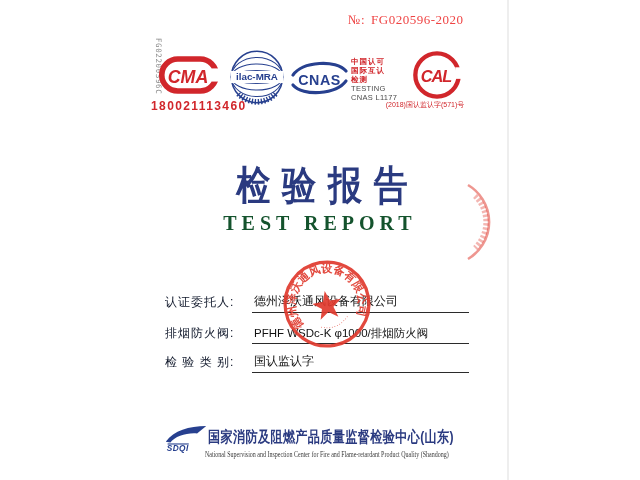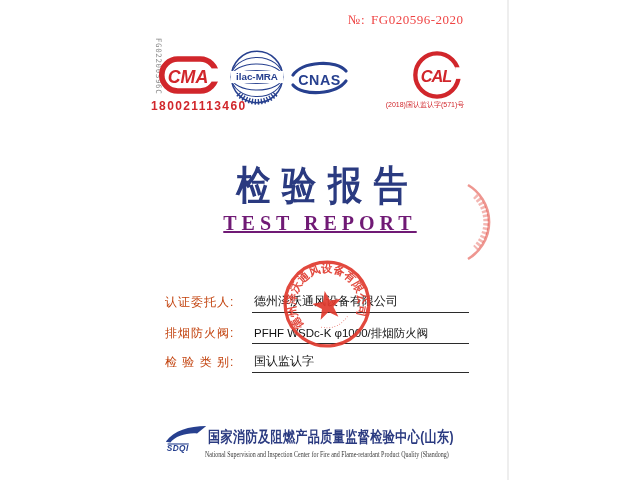--- a/index.html
+++ b/index.html
@@ -25,24 +25,24 @@
   .cnas-info .en{color:#4a4a4a;letter-spacing:.3px;}
   .cal{left:411px;top:49px;width:52px;height:52px;}
   .cal-caption{left:381px;top:100px;width:88px;text-align:center;font-size:7px;
         color:#d1262b;white-space:nowrap;}
   
   .title-cn{left:160px;top:158px;width:310px;text-align:center;font-size:40px;font-weight:bold;
         color:#2a3a80;letter-spacing:14px;padding-left:14px;transform:scaleX(.85);transform-origin:center top;
         white-space:nowrap;}
   .title-en{left:160px;top:212px;width:310px;text-align:center;
         font-family:"Liberation Serif","DejaVu Serif",serif;font-size:20px;font-weight:bold;
-        color:#701a75;letter-spacing:5px;padding-left:5px;white-space:nowrap;text-decoration:underline;}
+        color:#14532d;letter-spacing:5px;padding-left:5px;white-space:nowrap;}
   
   .field{left:165px;white-space:nowrap;}
-  .field .flabel{display:inline-block;width:87px;font-size:12px;color:#c2410c;letter-spacing:1px;
+  .field .flabel{display:inline-block;width:87px;font-size:12px;color:#0f172a;letter-spacing:1px;
         vertical-align:bottom;padding-bottom:2px;}
   .field .fvalue{display:inline-block;width:213px;font-size:12px;color:#111;
         border-bottom:1px solid #2b2b2b;padding:0 2px 2px 2px;vertical-align:bottom;}
   .f1{top:293px;} .f2{top:325px;} .f3{top:353px;}
   .f2 .fvalue{font-size:11.5px;}
   
   .stamp{left:281px;top:258px;width:92px;height:92px;opacity:.92;transform:rotate(-10deg);}
   .stamp-frag{left:464px;top:182px;width:38px;height:80px;}
   
   .sdqi{left:163px;top:423px;width:46px;height:30px;}
@@ -84,20 +84,27 @@
       <text x="30" y="33.5" text-anchor="middle" font-size="10.5" font-weight="bold" fill="#27408f">ilac-MRA</text>
     </svg>
   </div>
 
   <div class="abs cnas">
     <svg width="59" height="40" viewBox="0 0 60 40">
       <path d="M3,17 C13,3 47,1 57,13" fill="none" stroke="#27408f" stroke-width="3.2" stroke-linecap="round"></path>
       <path d="M57,23 C47,37 13,39 3,27" fill="none" stroke="#27408f" stroke-width="3.2" stroke-linecap="round"></path>
       <text x="30" y="27.5" text-anchor="middle" font-size="14.5" font-weight="bold" fill="#27408f" letter-spacing="0.5">CNAS</text>
     </svg>
+  </div>
+  <div class="abs cnas-info">
+    <div class="cn">中国认可</div>
+    <div class="cn">国际互认</div>
+    <div class="cn">检测</div>
+    <div class="en">TESTING</div>
+    <div class="en">CNAS L1177</div>
   </div>
 
   <div class="abs cal">
     <svg width="52" height="52" viewBox="0 0 54 54">
       <circle cx="27" cy="27" r="22.5" fill="none" stroke="#d1262b" stroke-width="4.5"></circle>
       <rect x="46" y="19" width="8" height="12" fill="#ffffff"></rect>
       <text x="26" y="34" text-anchor="middle" font-size="17" font-weight="bold" font-style="italic" fill="#d1262b" letter-spacing="-1">CAL</text>
     </svg>
   </div>
   <div class="abs cal-caption">(2018)国认监认字(571)号</div>

